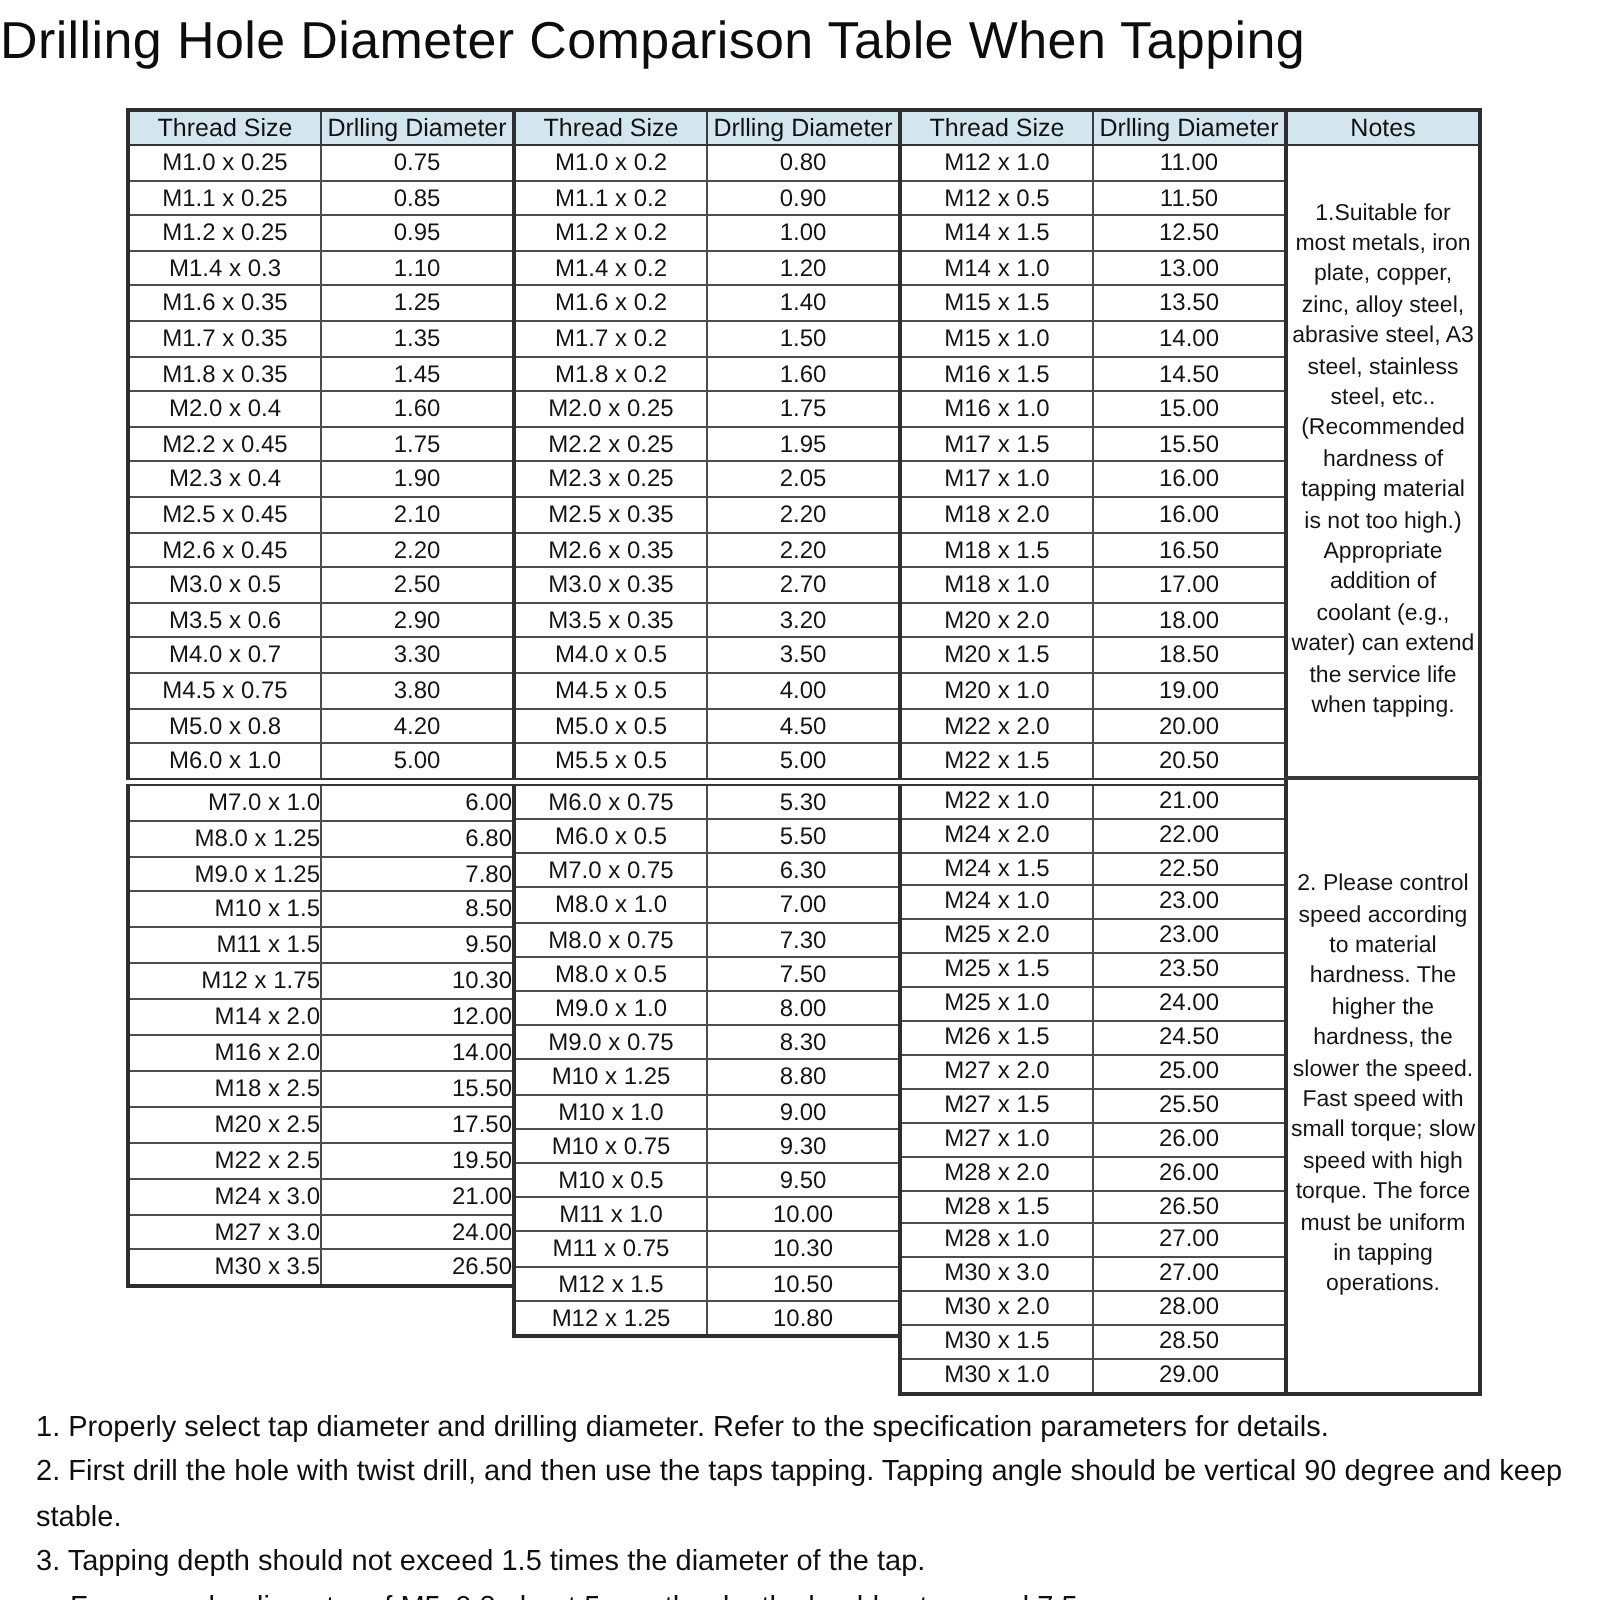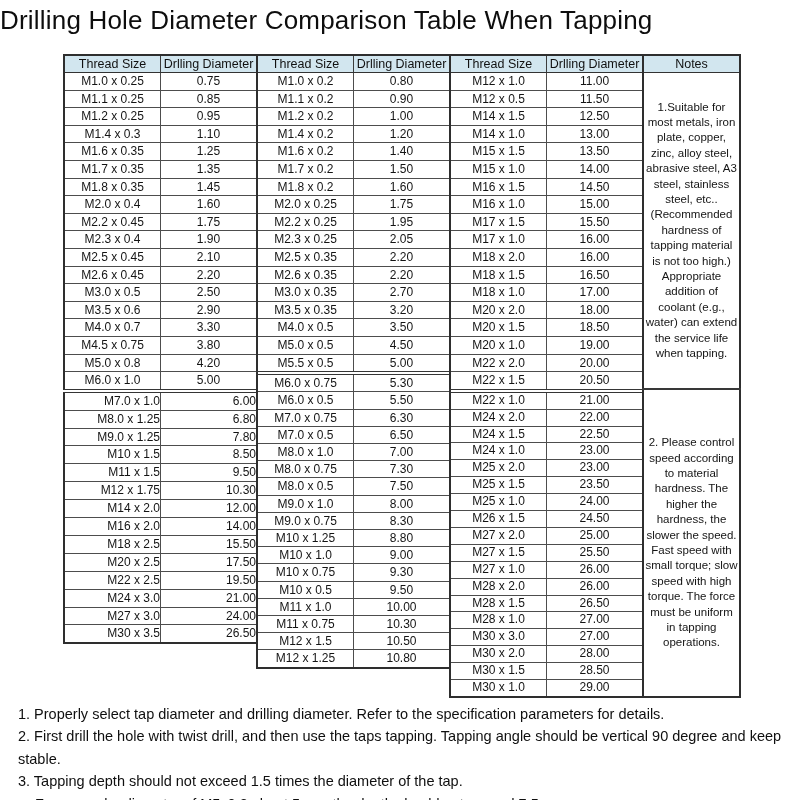--- a/index.html
+++ b/index.html
@@ -253,42 +253,42 @@
         </tr>
         <tr class="z1">
           <td>M3.5 x 0.35</td>
           <td>3.20</td>
         </tr>
         <tr class="z1">
           <td>M4.0 x 0.5</td>
           <td>3.50</td>
         </tr>
         <tr class="z1">
+          <td>M4.5 x 0.5</td>
+          <td>4.00</td>
+        </tr>
+        <tr class="z1">
           <td>M5.0 x 0.5</td>
           <td>4.50</td>
         </tr>
         <tr class="z1">
           <td>M5.5 x 0.5</td>
           <td>5.00</td>
         </tr>
         <tr class="z2 brk">
           <td>M6.0 x 0.75</td>
           <td>5.30</td>
         </tr>
         <tr class="z2">
           <td>M6.0 x 0.5</td>
           <td>5.50</td>
         </tr>
         <tr class="z2">
           <td>M7.0 x 0.75</td>
           <td>6.30</td>
-        </tr>
-        <tr class="z2">
-          <td>M7.0 x 0.5</td>
-          <td>6.50</td>
         </tr>
         <tr class="z2">
           <td>M8.0 x 1.0</td>
           <td>7.00</td>
         </tr>
         <tr class="z2">
           <td>M8.0 x 0.75</td>
           <td>7.30</td>
         </tr>
         <tr class="z2">

